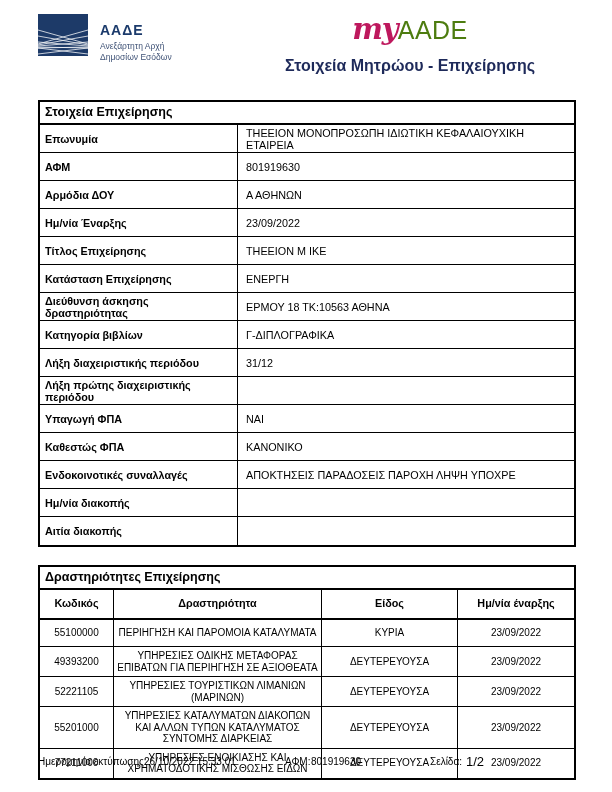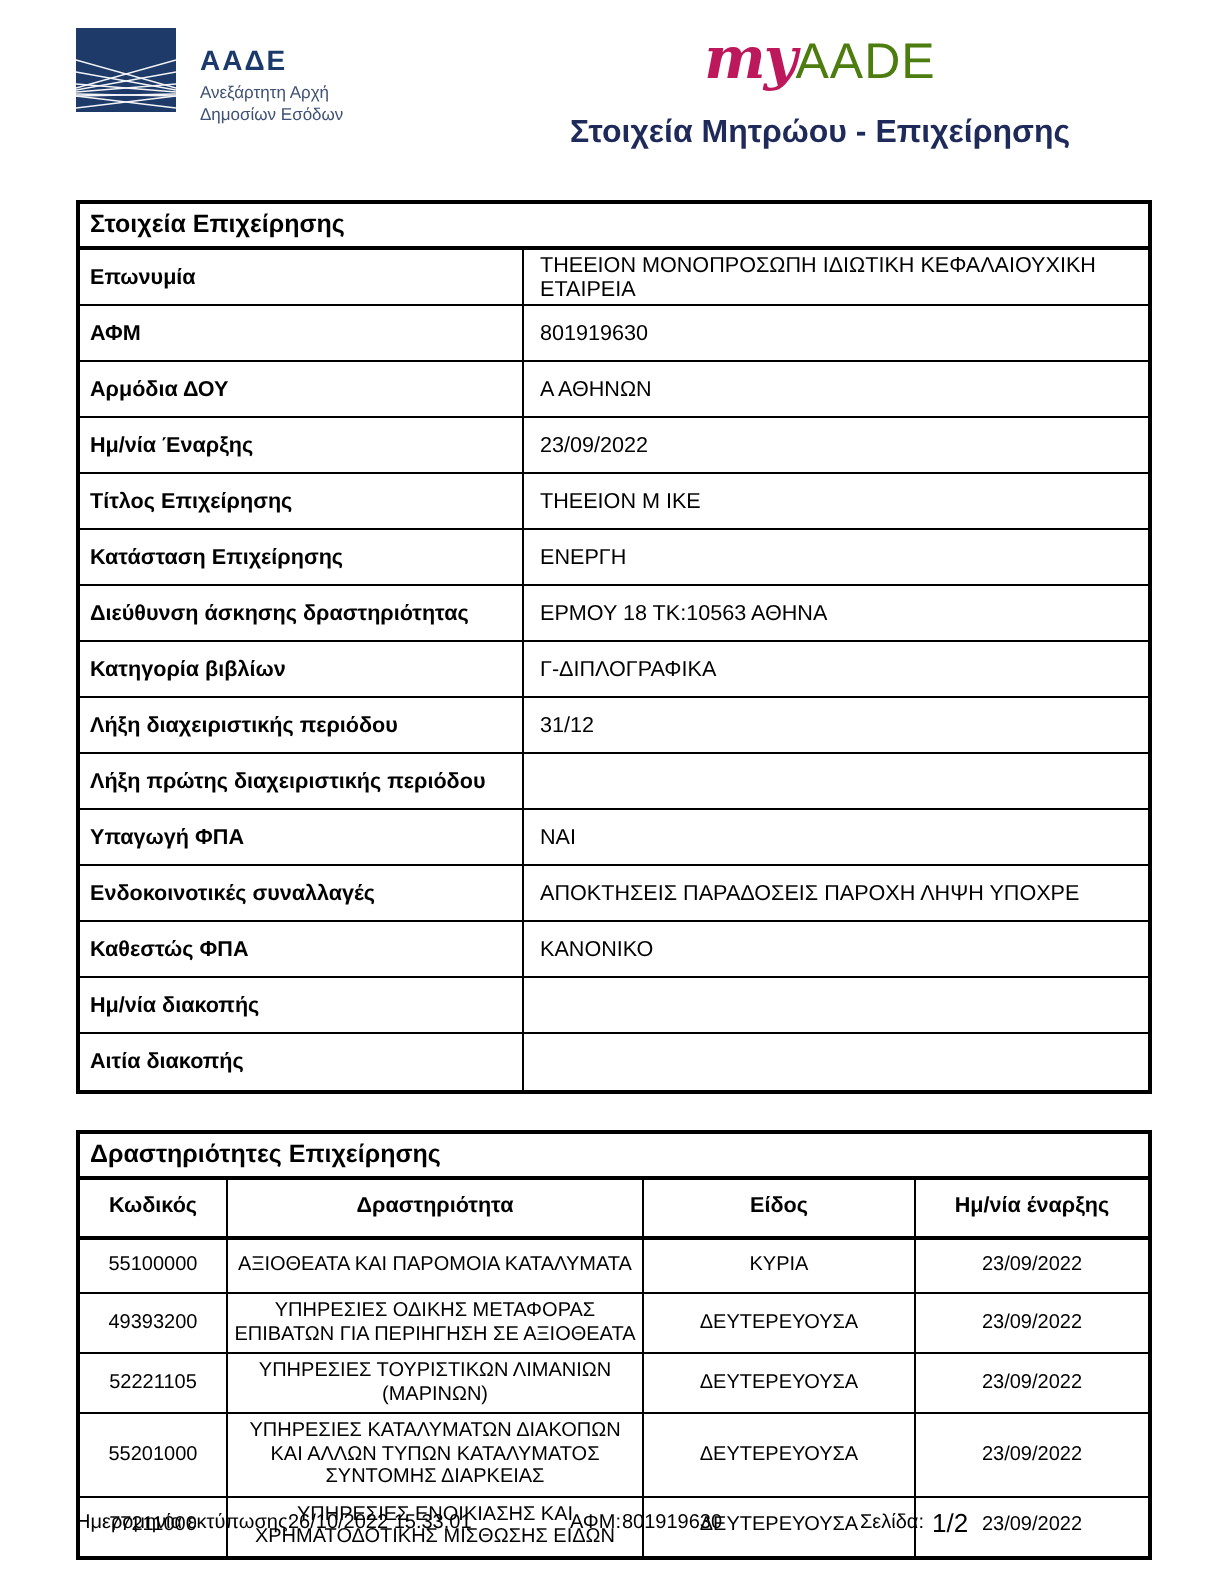--- a/index.html
+++ b/index.html
@@ -45,21 +45,21 @@
     border-bottom:2px solid #000;
     font-size:12.5px; font-weight:bold;
     padding:3px 5px 4px 5px;
   }
 
   
   .t1 { top:100px; }
   .t1-row { display:flex; min-height:28px; border-bottom:1px solid #000; }
   .t1-row:last-child { border-bottom:none; }
   .t1-label {
-    width:222px; border-right:1px solid #000;
+    width:198px; border-right:1px solid #000;
     font-weight:bold; font-size:10.8px;
     padding:0 5px; display:flex; align-items:center;
   }
   .t1-value {
     flex:1; font-size:10.8px;
     padding:0 8px; display:flex; align-items:center;
   }
 
   
   .t2 { top:565px; }
@@ -164,26 +164,26 @@
       <div class="t1-value">31/12</div>
     </div>
     <div class="t1-row">
       <div class="t1-label">Λήξη πρώτης διαχειριστικής περιόδου</div>
     </div>
     <div class="t1-row">
       <div class="t1-label">Υπαγωγή ΦΠΑ</div>
       <div class="t1-value">ΝΑΙ</div>
     </div>
     <div class="t1-row">
+      <div class="t1-label">Καθεστώς ΦΠΑ</div>
+      <div class="t1-value">ΚΑΝΟΝΙΚΟ</div>
+    </div>
+    <div class="t1-row">
       <div class="t1-label">Ενδοκοινοτικές συναλλαγές</div>
       <div class="t1-value">ΑΠΟΚΤΗΣΕΙΣ ΠΑΡΑΔΟΣΕΙΣ ΠΑΡΟΧΗ ΛΗΨΗ ΥΠΟΧΡΕ</div>
-    </div>
-    <div class="t1-row">
-      <div class="t1-label">Καθεστώς ΦΠΑ</div>
-      <div class="t1-value">ΚΑΝΟΝΙΚΟ</div>
     </div>
     <div class="t1-row">
       <div class="t1-label">Ημ/νία διακοπής</div>
       <div class="t1-value"></div>
     </div>
     <div class="t1-row">
       <div class="t1-label">Αιτία διακοπής</div>
       <div class="t1-value"></div>
     </div>
   </div>
@@ -193,21 +193,21 @@
 
     <div class="t2-grid-row t2-head">
       <div class="t2-cell">Κωδικός</div>
       <div class="t2-cell">Δραστηριότητα</div>
       <div class="t2-cell">Είδος</div>
       <div class="t2-cell">Ημ/νία έναρξης</div>
     </div>
 
     <div class="t2-grid-row">
       <div class="t2-cell">55100000</div>
-      <div class="t2-cell">ΑΞΙΟΘΕΑΤΑ ΚΑΙ ΠΑΡΟΜΟΙΑ ΚΑΤΑΛΥΜΑΤΑ</div>
+      <div class="t2-cell">ΠΕΡΙΗΓΗΣΗ ΚΑΙ ΠΑΡΟΜΟΙΑ ΚΑΤΑΛΥΜΑΤΑ</div>
       <div class="t2-cell">ΚΥΡΙΑ</div>
       <div class="t2-cell">23/09/2022</div>
     </div>
     <div class="t2-grid-row">
       <div class="t2-cell">49393200</div>
       <div class="t2-cell">ΥΠΗΡΕΣΙΕΣ ΟΔΙΚΗΣ ΜΕΤΑΦΟΡΑΣ ΕΠΙΒΑΤΩΝ ΓΙΑ ΠΕΡΙΗΓΗΣΗ ΣΕ ΑΞΙΟΘΕΑΤΑ</div>
       <div class="t2-cell">ΔΕΥΤΕΡΕΥΟΥΣΑ</div>
       <div class="t2-cell">23/09/2022</div>
     </div>
     <div class="t2-grid-row">

